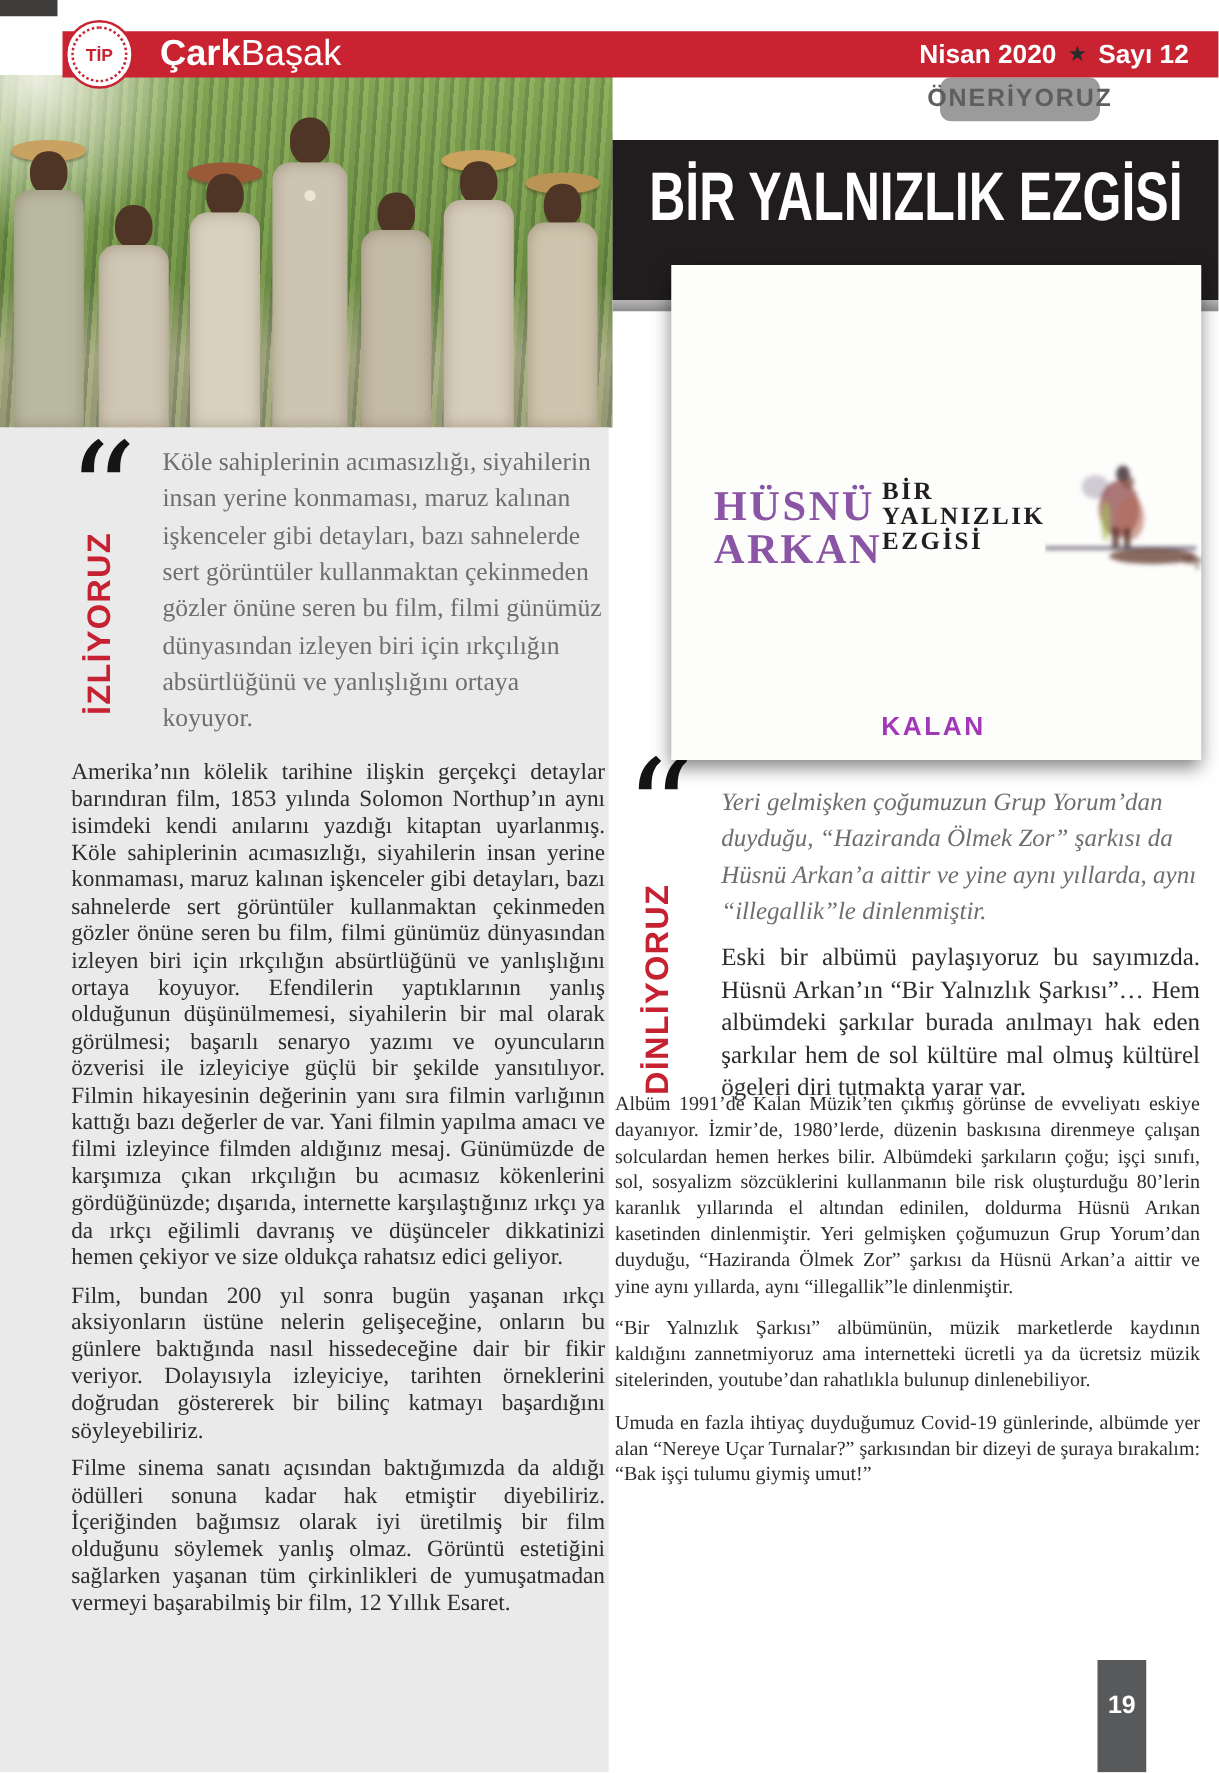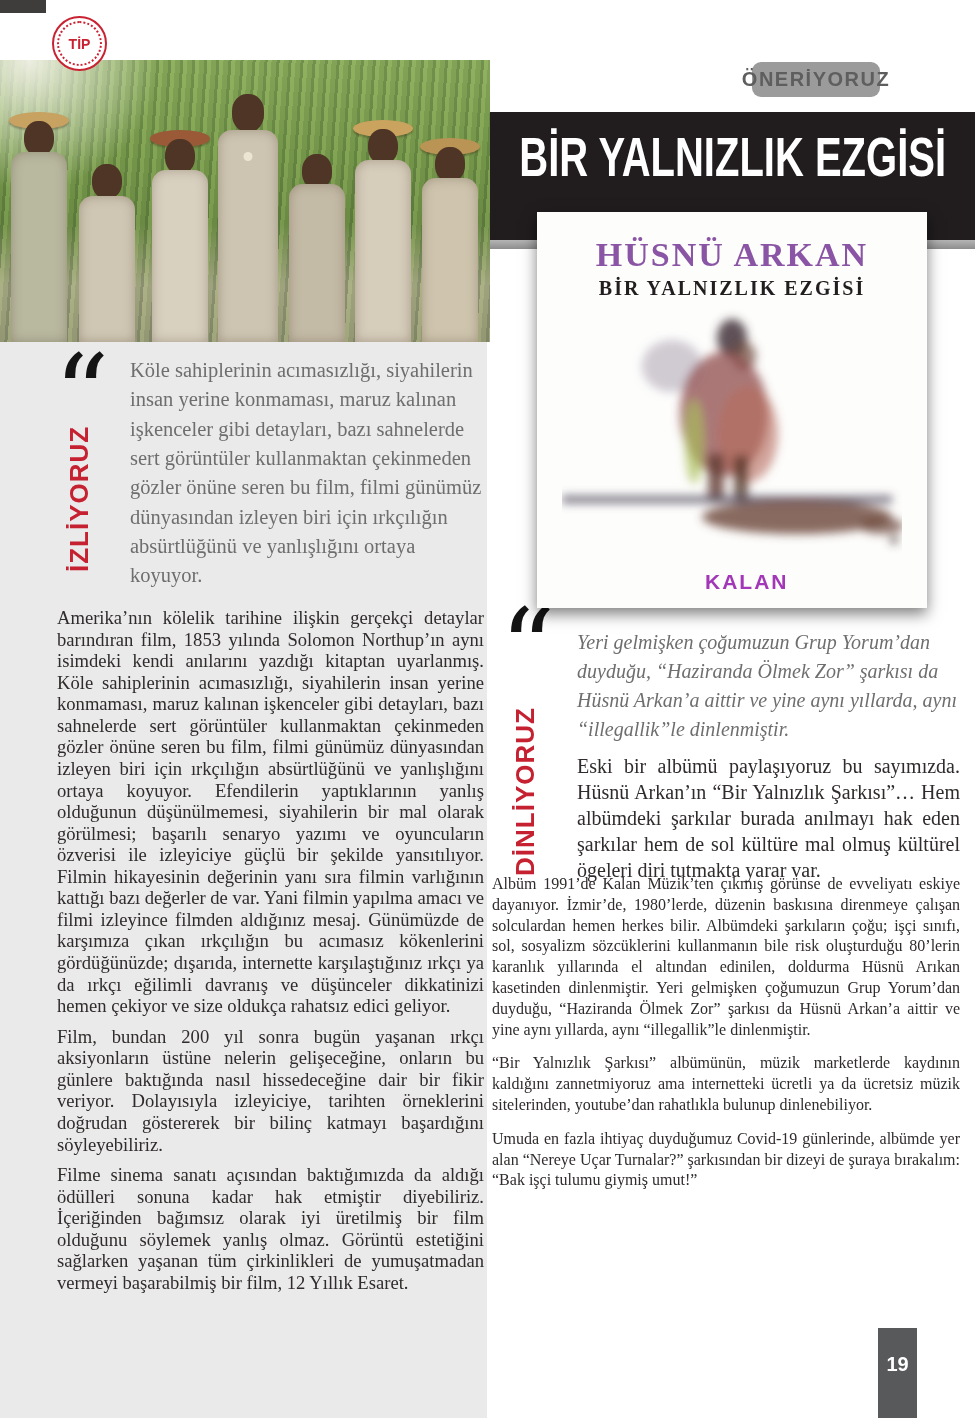--- a/index.html
+++ b/index.html
@@ -65,22 +65,22 @@
          border-radius:9px;display:flex;align-items:center;justify-content:center;
          font-family:"Liberation Sans",sans-serif;font-weight:700;font-size:20px;
          color:#5e5e5e;letter-spacing:1.5px;z-index:1;}
   .black-bar{position:absolute;left:490px;top:112px;width:485px;height:128px;background:#211d1e;
          display:flex;justify-content:center;align-items:flex-start;padding-top:16px;
          box-sizing:border-box;z-index:1;}
   .album-headline{font-size:50px;transform:scale(0.80,1.10);}
   .bar-shadow{position:absolute;left:490px;top:240px;width:485px;height:9px;
          background:linear-gradient(180deg,#b5b5b5,#8d8d8d);z-index:0;}
   .album-cover{position:absolute;left:537px;top:212px;width:390px;height:396px;background:#fdfdfc;
-         box-shadow:0 6px 14px rgba(0,0,0,0.5);z-index:3;display:flex;flex-direction:column;
-         align-items:center;}
+         box-shadow:0 6px 14px rgba(0,0,0,0.5);z-index:3;display:flex;flex-direction:row;
+         align-items:center;padding-left:34px;}
   .album-artist{margin-top:26px;font-weight:700;font-size:34px;letter-spacing:2px;color:#8a55a5;
          line-height:1;}
   .album-title{margin-top:6px;font-weight:700;font-size:20px;letter-spacing:2px;color:#221e1f;
          line-height:1;}
   .album-art{width:340px;height:252px;margin-top:6px;}
   .album-label{position:absolute;left:168px;bottom:14px;font-family:"Liberation Sans",sans-serif;
          font-weight:700;font-size:21px;letter-spacing:2px;color:#a238b8;}
 
   .rq-mark{left:500px;top:600px;}
   .rq-label{left:510px;top:686px;height:190px;}
@@ -96,20 +96,30 @@
          color:#fff;font-family:"Liberation Sans",sans-serif;font-weight:700;font-size:20px;
          display:flex;justify-content:center;padding-top:25px;box-sizing:border-box;}
 </style>
 </head>
 <body>
 
 <div class="page">
 
   <div class="corner-mark"></div>
 
+  <header class="header-bar">
+    <div class="brand">
+      <span class="brand-bold">Çark</span><span class="brand-reg">Başak</span>
+    </div>
+    <div class="issue">
+      <span>Nisan 2020</span>
+      <span class="star">★</span>
+      <span>Sayı 12</span>
+    </div>
+  </header>
   <div class="logo">
     <div class="logo-inner">
       <span>TİP</span>
     </div>
   </div>
 
   <div class="film-photo">
     <div class="fp-fig" style="left:8px;height:230px;width:62px;">
       <div class="fp-hat"></div>
       <div class="fp-head"></div>

